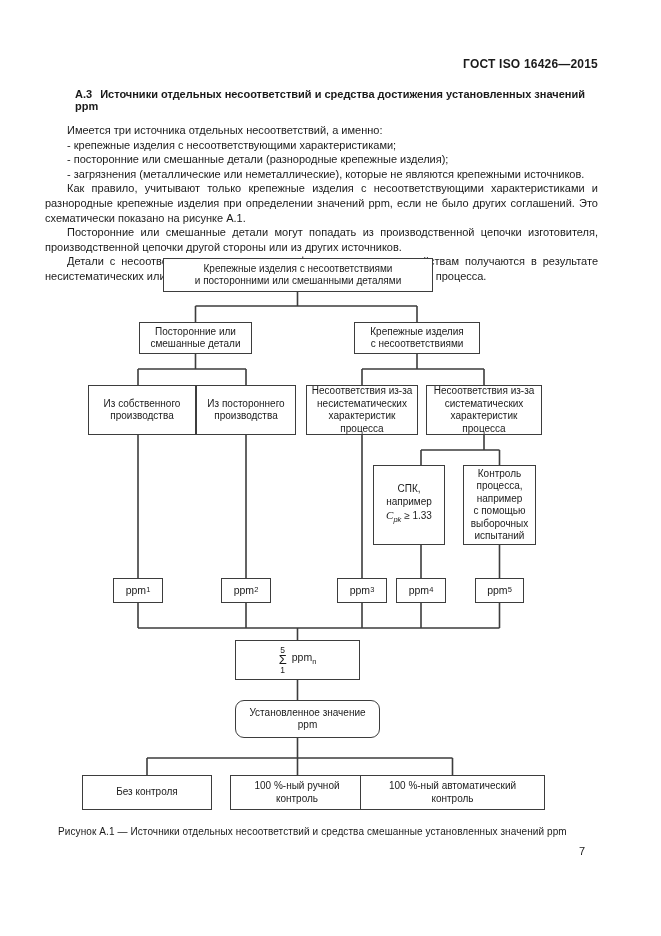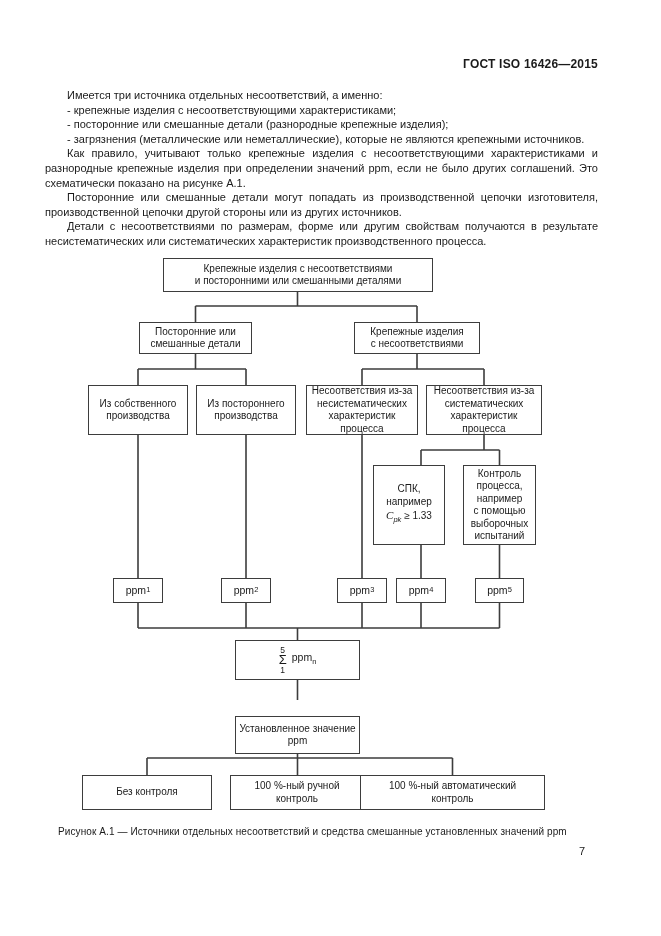--- a/index.html
+++ b/index.html
@@ -66,20 +66,23 @@
   }
 </style>
 </head>
 <body>
 
 <div class="page">
 
   <div class="gost-header">ГОСТ ISO 16426—2015</div>
 
   <div class="content">
+    <div class="section-heading">
+      <span class="h-num">А.3</span><span>Источники отдельных несоответствий и средства достижения установленных значений ppm</span>
+    </div>
     <p>Имеется три источника отдельных несоответствий, а именно:</p>
     <p>- крепежные изделия с несоответствующими характеристиками;</p>
     <p>- посторонние или смешанные детали (разнородные крепежные изделия);</p>
     <p>- загрязнения (металлические или неметаллические), которые не являются крепежными источников.</p>
     <p>Как правило, учитывают только крепежные изделия с несоответствующими характеристиками и разнородные крепежные изделия при определении значений ppm, если не было других соглашений. Это схематически показано на рисунке А.1.</p>
     <p>Посторонние или смешанные детали могут попадать из производственной цепочки изготовителя, производственной цепочки другой стороны или из других источников.</p>
     <p>Детали с несоответствиями по размерам, форме или другим свойствам получаются в результате несистематических или систематических характеристик производственного процесса.</p>
   </div>
 
   <div class="flowchart">
@@ -122,21 +125,21 @@
 
     <div class="fc-box" style="left:163px; top:8px; width:270px; height:34px;">Крепежные изделия с несоответствиями
 и посторонними или смешанными деталями</div>
 
     <div class="fc-box" style="left:139px; top:72px; width:113px; height:32px;">Посторонние или
 смешанные детали</div>
 
     <div class="fc-box" style="left:354px; top:72px; width:126px; height:32px;">Крепежные изделия
 с несоответствиями</div>
 
-    <div class="fc-box" style="left:88px; top:135px; width:100px; height:50px;">Из собственного
+    <div class="fc-box" style="left:88px; top:135px; width:108px; height:50px;">Из собственного
 производства</div>
 
     <div class="fc-box" style="left:196px; top:135px; width:100px; height:50px;">Из постороннего
 производства</div>
 
     <div class="fc-box" style="left:306px; top:135px; width:112px; height:50px;">Несоответствия из-за
 несистематических
 характеристик
 процесса</div>
 
@@ -169,21 +172,21 @@
 
     <div class="fc-box sum-box" style="left:235px; top:390px; width:125px; height:40px;">
       <span class="sigma-col">
         <span class="sig-upper">5</span>
         <span class="sig-sym">Σ</span>
         <span class="sig-lower">1</span>
       </span>
       <span class="sum-term"><span>ppm</span><sub>n</sub></span>
     </div>
 
-    <div class="fc-box" style="left:235px; top:466px; width:125px; height:38px;">Установленное значение
+    <div class="fc-box" style="left:235px; top:450px; width:145px; height:38px;border-radius:9px;">Установленное значение
 ppm</div>
 
     <div class="fc-box" style="left:82px; top:525px; width:130px; height:35px;">Без контроля</div>
 
     <div class="fc-box" style="left:230px; top:525px; width:134px; height:35px;">100 %-ный ручной
 контроль</div>
 
     <div class="fc-box" style="left:360px; top:525px; width:185px; height:35px;">100 %-ный автоматический
 контроль</div>
   </div>

